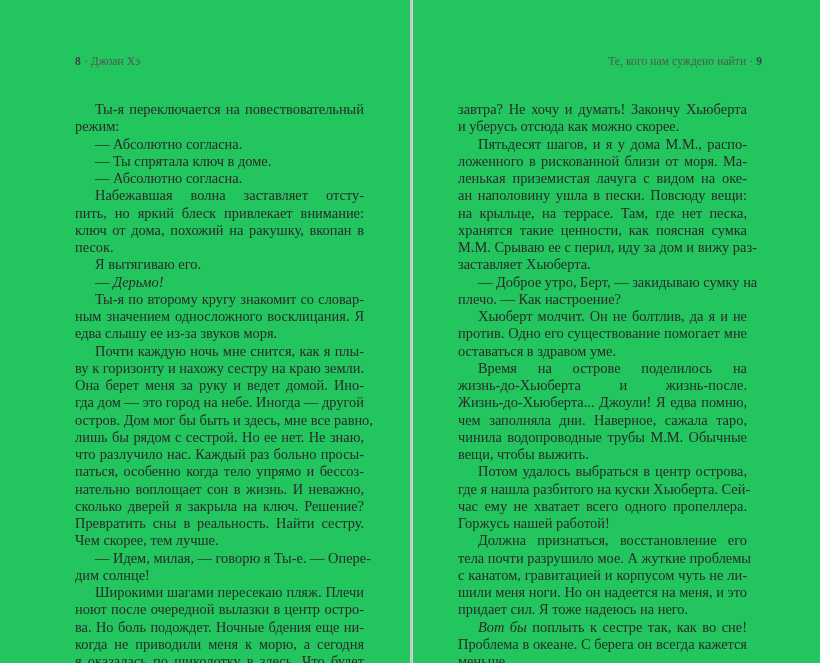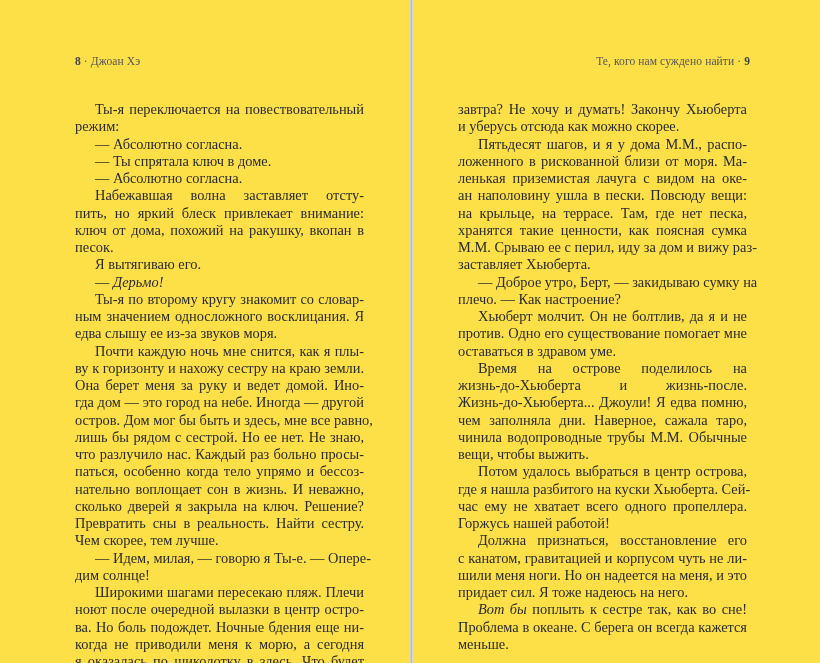--- a/index.html
+++ b/index.html
@@ -4,34 +4,34 @@
 <style>
   html, body { margin: 0; padding: 0; }
   body {
     width: 820px; height: 663px; overflow: hidden;
     background: #fdfdfd;
     font-family: "Liberation Serif", "DejaVu Serif", serif;
     color: #2a2a2a;
     position: relative;
   }
   .spread { position: absolute; left: 0; top: 0; width: 820px; height: 663px; }
-  .page { position: absolute; top: 0; height: 663px; background: #fde047; }
+  .page { position: absolute; top: 0; height: 663px; background: #22c55e; }
   .page-left { left: 0; width: 410px; }
   .page-right { left: 413px; width: 407px; }
   .gutter {
     position: absolute; left: 410px; top: 0; width: 3px; height: 663px;
     background: linear-gradient(to right, #d6d6d6, #bdbdbd, #e4e4e4);
   }
   .running-head {
     position: absolute; top: 55px;
     font-size: 11.5px; color: #555; letter-spacing: 0.1px;
     white-space: nowrap;
   }
   .page-left .running-head { left: 75px; }
-  .page-right .running-head { right: 70px; text-align: left; }
+  .page-right .running-head { right: 58px; text-align: left; }
   .running-head .folio { font-weight: bold; color: #444; }
   .body-text {
     position: absolute; top: 81px;
     font-size: 14.4px; line-height: 17.25px; margin-top: 20px;
   }
   .page-left .body-text { left: 75px; width: 289px; }
   .page-right .body-text { left: 45px; width: 289px; }
   .ln { display: block; white-space: nowrap; height: 17.25px; }
   .ln.j { text-align: justify; text-align-last: justify; }
   .ln.ind { padding-left: 20px; }
@@ -108,20 +108,21 @@
         <span class="ln j"><span>жизнь-до-Хьюберта и жизнь-после.</span></span>
         <span class="ln j"><span>Жизнь-до-Хьюберта... Джоули! Я едва помню,</span></span>
         <span class="ln j"><span>чем заполняла дни. Наверное, сажала таро,</span></span>
         <span class="ln j"><span>чинила водопроводные трубы М.М. Обычные</span></span>
         <span class="ln"><span>вещи, чтобы выжить.</span></span>
         <span class="ln j ind"><span>Потом удалось выбраться в центр острова,</span></span>
         <span class="ln j"><span>где я нашла разбитого на куски Хьюберта. Сей-</span></span>
         <span class="ln j"><span>час ему не хватает всего одного пропеллера.</span></span>
         <span class="ln"><span>Горжусь нашей работой!</span></span>
         <span class="ln j ind"><span>Должна признаться, восстановление его</span></span>
+        <span class="ln j"><span>тела почти разрушило мое. А жуткие проблемы</span></span>
         <span class="ln j"><span>с канатом, гравитацией и корпусом чуть не ли-</span></span>
         <span class="ln j"><span>шили меня ноги. Но он надеется на меня, и это</span></span>
         <span class="ln"><span>придает сил. Я тоже надеюсь на него.</span></span>
         <span class="ln j ind"><span class="it">Вот бы</span><span> поплыть к сестре так, как во сне!</span></span>
         <span class="ln j"><span>Проблема в океане. С берега он всегда кажется</span></span>
         <span class="ln"><span>меньше.</span></span>
       </div>
   </div>
 </div>
 

